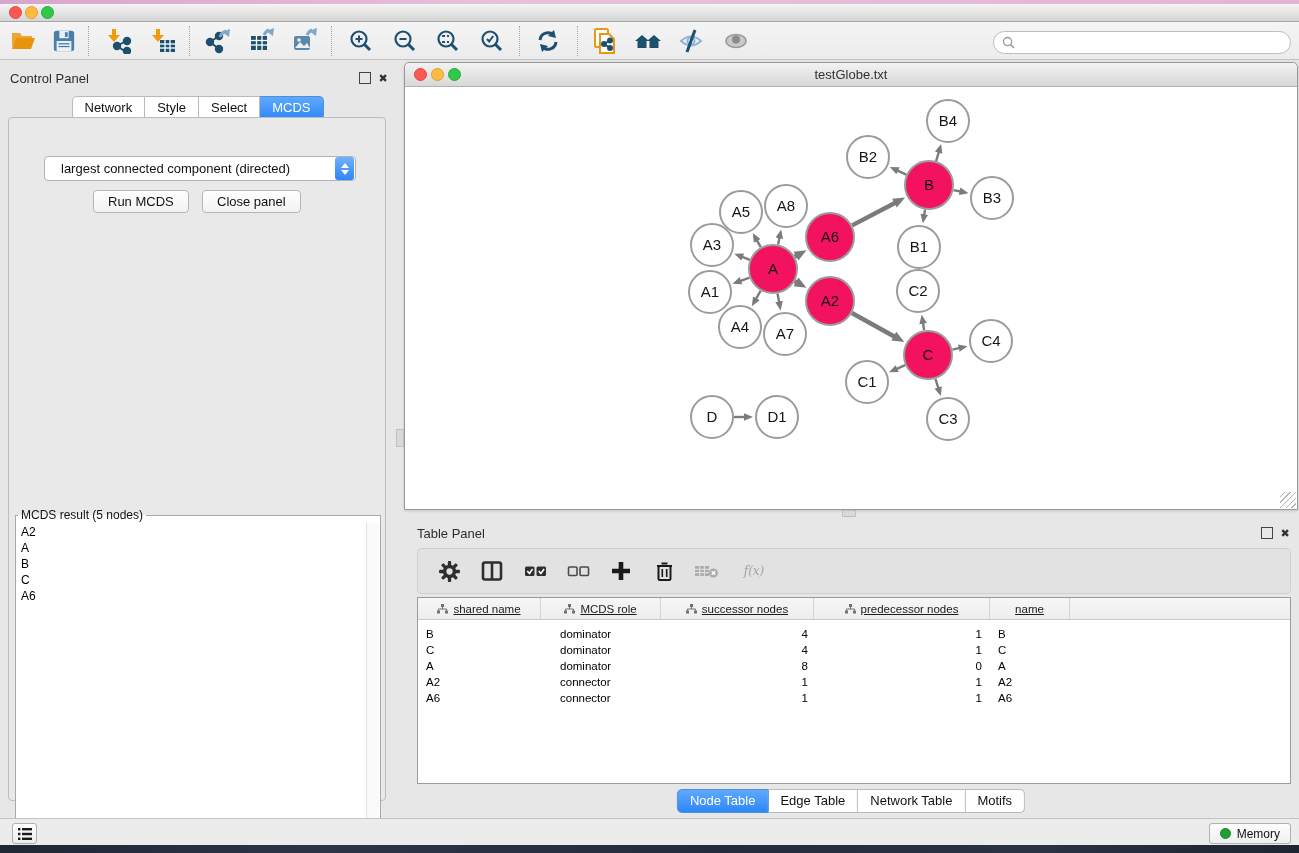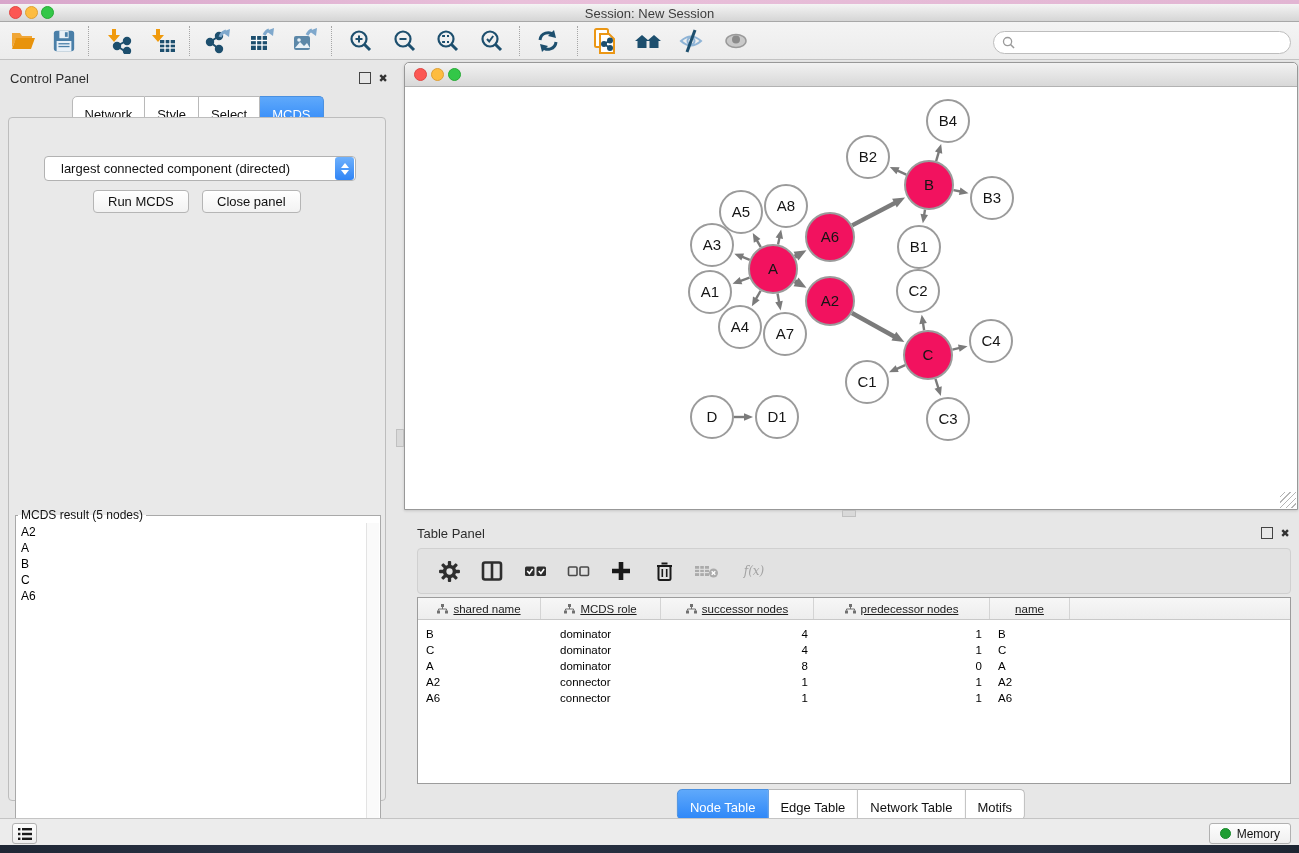--- a/index.html
+++ b/index.html
@@ -27,21 +27,21 @@
   .searchbox { position:absolute; left:993px; top:9px; width:298px; height:23px;
     background:#fff; border:1px solid #bdbdbd; border-radius:12px; display:flex; align-items:center; padding-left:8px; }
   .searchbox input { border:none; outline:none; flex:1; font-size:12px; background:transparent; height:18px; }
 
   
   .cpanel { position:absolute; left:0; top:60px; width:395px; height:758px; }
   .panel-title { position:absolute; left:10px; top:11px; font-size:13px; color:#2d2d2d; }
   .wicon { position:absolute; top:12px; width:12px; height:12px; font-size:11px; color:#333; line-height:12px; text-align:center; }
   .float-ic { border:1.5px solid #444; }
   .seg { display:flex; }
-  .seg .tab { background:#fff; border:1px solid #b9b9b9; border-left:none; padding:10px 12px 4px;
+  .seg .tab { background:#fff; border:1px solid #b9b9b9; border-left:none; padding:3px 12px 4px;
     font-size:13px; color:#111; cursor:default; }
   .seg .tab:first-child { border-left:1px solid #b9b9b9; border-radius:5px 0 0 5px; }
   .seg .tab:last-child { border-radius:0 5px 5px 0; }
   .seg .tab.active { background:linear-gradient(#5fa9fb,#2e87f8); border-color:#4a90e0; color:#fff; }
   .cp-tabs { position:absolute; top:36px; left:50%; transform:translateX(-50%); }
   .cp-box { position:absolute; left:8px; top:57px; width:378px; height:684px;
     background:#e9e9e9; border:1px solid #bdbdbd; border-radius:4px; }
   .opt-label { position:absolute; left:0; right:0; top:18px; text-align:center; font-size:13px; color:#1c1c1c; }
   .selectbox { position:absolute; left:35px; top:38px; width:312px; height:25px; background:#fff;
     border:1px solid #b2b2b2; border-radius:4px; display:flex; align-items:center; }
@@ -105,21 +105,20 @@
 <body>
 
 <div class="app">
 
   <div class="desktop-top"></div>
 
   <div class="titlebar">
     <span class="tl red"></span>
     <span class="tl yel"></span>
     <span class="tl grn"></span>
-    <div class="title">Session: New Session</div>
   </div>
 
   <div class="toolbar">
     <span class="tbtn" style="left:8px">
       <svg width="26" height="26" viewBox="0 0 26 26">
           <path d="M2 5h8l2 3h10v3H6L2 20z" fill="#f0a637"></path>
           <path d="M6 10h19l-4 11H2z" fill="#e8930c"></path>
         </svg>
     </span>
     <span class="tbtn" style="left:49px">
@@ -303,20 +302,21 @@
         <div class="mcds-scroll"></div>
       </fieldset>
     </div>
   </div>
 
   <div class="netwin">
     <div class="nw-titlebar">
       <span class="nw-tl" style="left:9px;background:#fc5753;border:1px solid #df4744"></span>
       <span class="nw-tl" style="left:26px;background:#fdbc40;border:1px solid #de9f34"></span>
       <span class="nw-tl" style="left:43px;background:#33c748;border:1px solid #27aa35"></span>
+      <div class="nw-title">testGlobe.txt</div>
     </div>
     <div class="net-content">
       <svg id="graph-svg" width="890" height="422">
           <line x1="354.761631082309" y1="160.20040536536297" x2="350.6651122146444" y2="152.9034811323354" stroke="#7B7B7B" stroke-width="2.4"></line>
           <polygon points="346.74883416098334,145.92761084925155 354.4681853558169,151.91523284223186 347.84110858688723,155.6356969932099" fill="#7B7B7B"></polygon>
           <line x1="372.05228821819674" y1="157.51583401950822" x2="373.53307108070817" y2="150.33973245502946" stroke="#7B7B7B" stroke-width="2.4"></line>
           <polygon points="375.1498033105311,142.5047993412721 377.05257278101504,152.08704690341503 369.60938632294557,150.55115128508325" fill="#7B7B7B"></polygon>
           <line x1="343.73585120756536" y1="172.84689227838638" x2="335.77811045431633" y2="169.7159778836654" stroke="#7B7B7B" stroke-width="2.4"></line>
           <polygon points="328.3335828407372,166.78698341274907 338.099948779699,166.5459515760799 335.3174040323284,173.61825280898003" fill="#7B7B7B"></polygon>
           <line x1="343.51606700449634" y1="190.57349934756482" x2="334.0594342342447" y2="194.025920835117" stroke="#7B7B7B" stroke-width="2.4"></line>

